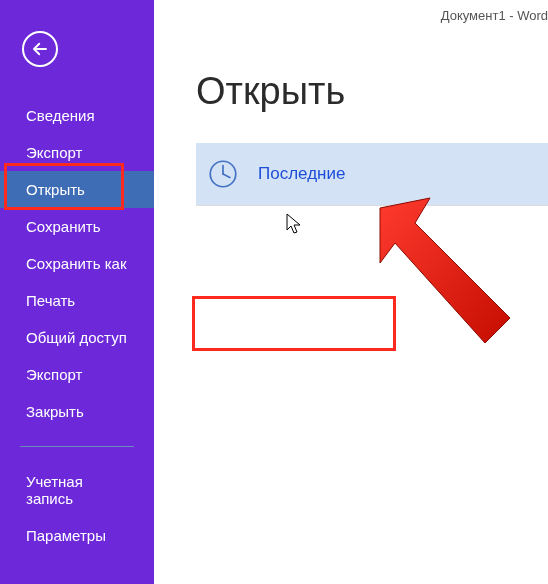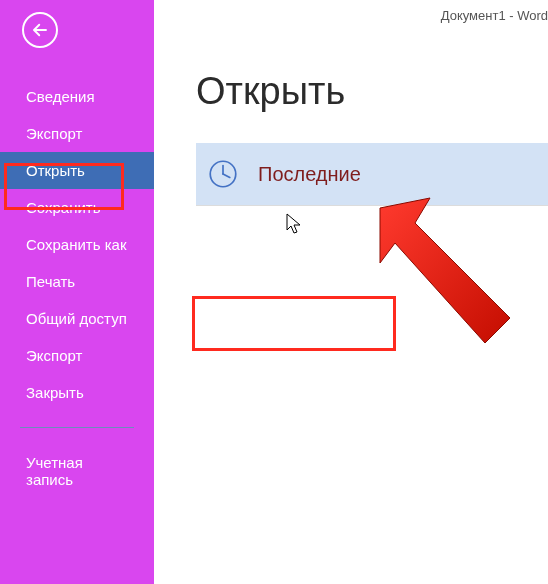--- a/index.html
+++ b/index.html
@@ -1,29 +1,29 @@
 <!DOCTYPE html>
 <html><head>
 <meta charset="utf-8">
 <style>
   * { box-sizing: border-box; margin: 0; padding: 0; }
   html, body { width: 548px; height: 584px; font-family: "Segoe UI", Arial, sans-serif; overflow: hidden; background: #fff; }
   .app { display: flex; width: 100%; height: 100%; }
-  .sidebar { width: 154px; background: #d946ef; color: #fff; display: flex; flex-direction: column; padding-top: 12px; }
+  .sidebar { width: 154px; background: #6d28d9; color: #fff; display: flex; flex-direction: column; padding-top: 31px; }
   .back-btn { width: 36px; height: 36px; border: 2px solid #fff; border-radius: 50%; margin-left: 22px; margin-bottom: 30px; display: flex; align-items: center; justify-content: center; cursor: pointer; }
   .back-btn svg { width: 18px; height: 18px; }
   .nav-list { display: flex; flex-direction: column; }
   .nav-item { padding: 10px 24px 10px 26px; font-size: 15px; cursor: pointer; color: #fff; }
   .nav-item.selected { background: #3e6db5; }
   .nav-sep { border-top: 1px solid #6e8bbc; margin: 16px 20px; }
   .content { flex: 1; background: #fff; position: relative; padding: 0; }
   .titlebar { position: absolute; top: 8px; right: 0; font-size: 13px; color: #555; white-space: nowrap; }
   .page-title { font-size: 38px; font-weight: 300; color: #2b2b2b; margin: 70px 0 30px 42px; }
   .options { width: 352px; margin-left: 42px; }
-  .option { display: flex; align-items: center; gap: 18px; padding: 14px 16px 14px 10px; font-size: 20px; color: #7f1d1d; cursor: pointer; }
+  .option { display: flex; align-items: center; gap: 18px; padding: 14px 16px 14px 10px; font-size: 17px; color: #1d4ed8; cursor: pointer; }
   .option.selected { background: #d3e2f5; }
   .option .icon { width: 34px; height: 34px; display: flex; align-items: center; justify-content: center; }
   .opt-sep { border-top: 1px solid #dcdcdc; margin: 0 0 0 0; }
   
   .hl { position: absolute; border: 3px solid #ff2a1f; pointer-events: none; }
   .hl-open { left: 4px; top: 163px; width: 120px; height: 47px; z-index: 20; }
   .hl-browse { left: 192px; top: 296px; width: 204px; height: 55px; z-index: 20; }
   
   .arrow { position: absolute; left: 370px; top: 188px; width: 160px; height: 180px; z-index: 20; pointer-events: none; }
   
@@ -46,20 +46,21 @@
       <div class="nav-item"><span>Экспорт</span></div>
       <div class="nav-item selected"><span>Открыть</span></div>
       <div class="nav-item"><span>Сохранить</span></div>
       <div class="nav-item"><span>Сохранить как</span></div>
       <div class="nav-item"><span>Печать</span></div>
       <div class="nav-item"><span>Общий доступ</span></div>
       <div class="nav-item"><span>Экспорт</span></div>
       <div class="nav-item"><span>Закрыть</span></div>
       <div class="nav-sep"></div>
       <div class="nav-item"><span>Учетная запись</span></div>
+      <div class="nav-item"><span>Параметры</span></div>
     </div>
   </div>
 
   <div class="content">
     <div class="titlebar">Документ1 - Word</div>
     <h1 class="page-title">Открыть</h1>
 
     <div class="options">
       <div class="option selected">
         <span class="icon">

